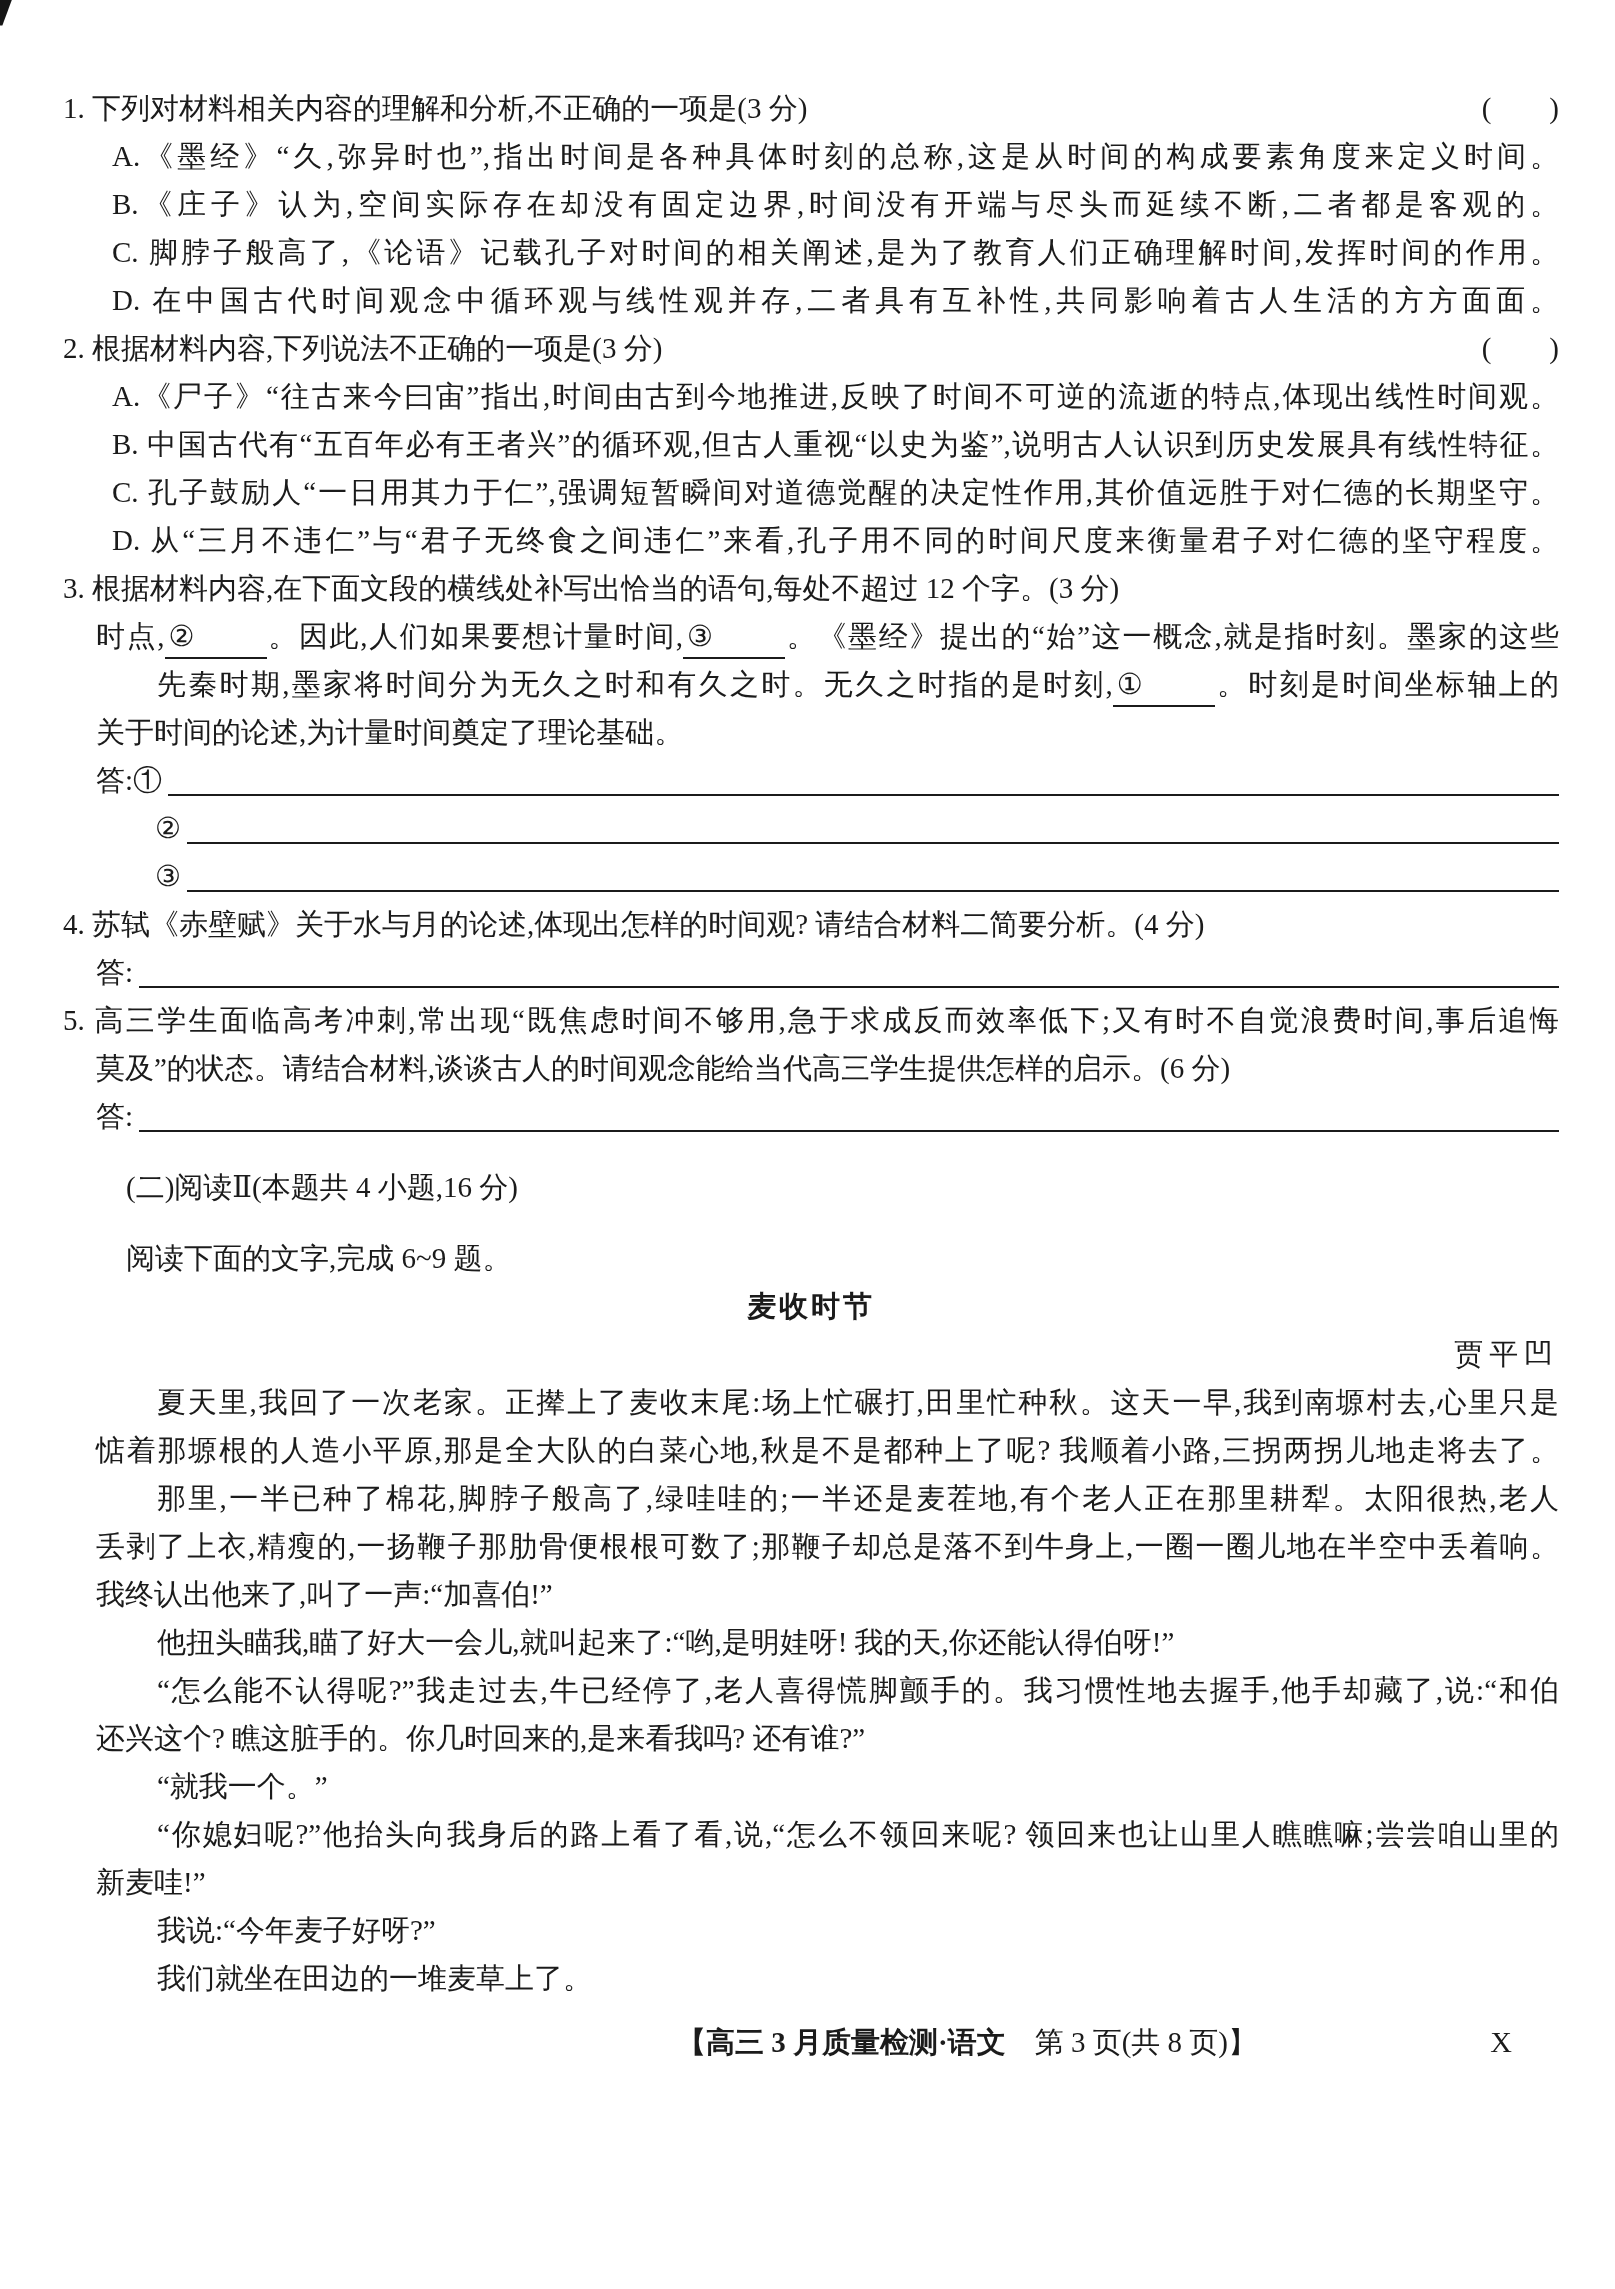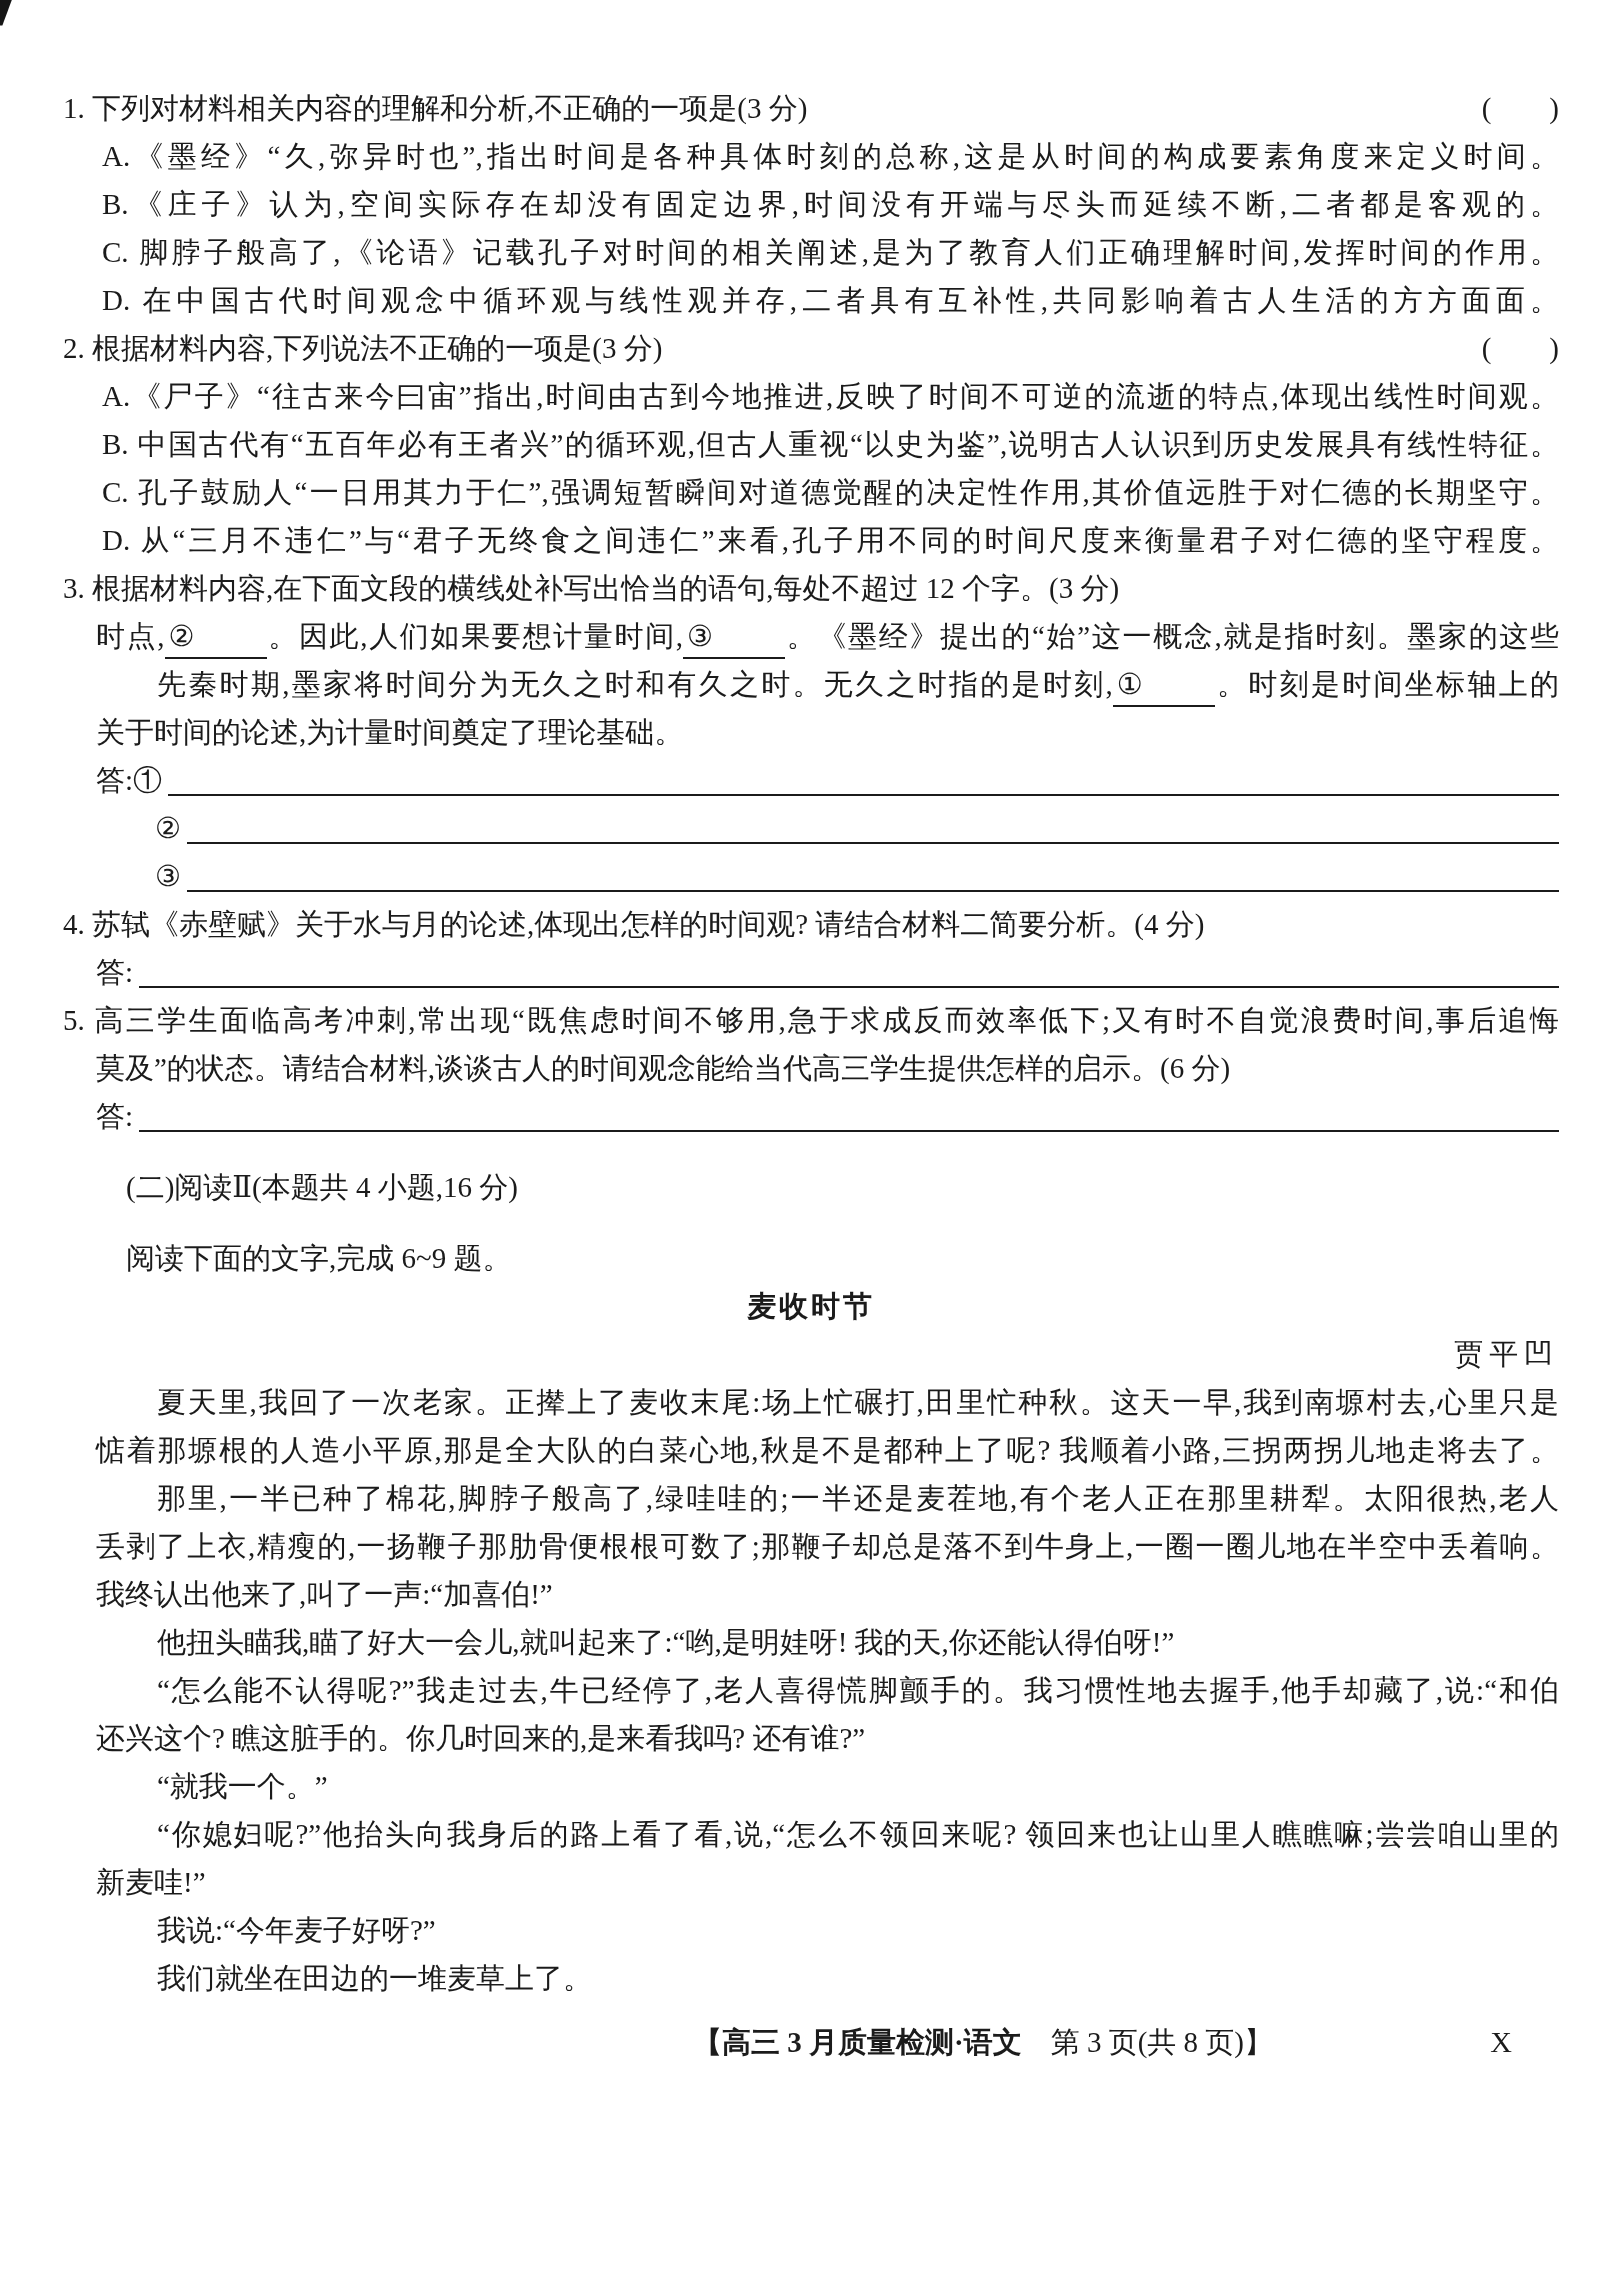--- a/index.html
+++ b/index.html
@@ -14,21 +14,21 @@
     overflow:hidden;
   }
   .sheet { position:absolute; inset:0; padding:84px 56px 0 63px; }
   .scan-mark {
     position:absolute; left:0; top:0; width:11.8px; height:25.5px;
     background:#161616;
     clip-path:polygon(0 0, 100% 0, 20% 100%, 0 100%);
   }
   .line { min-height:48px; line-height:48px; white-space:nowrap; }
   .fill { white-space:normal; text-align:justify; text-align-last:justify; }
-  .opt { margin-left:39px; }
+  .opt { margin-left:49px; }
   .hang { margin-left:33px; }
   .p-first { margin-left:33px; text-indent:61px; }
   .sec { margin-left:63px;margin-top:23px; }
   .sec-bold { margin-left:63px; font-weight:700; }
   .center-t { text-align:center; font-weight:700; letter-spacing:2.9px; }
   .center-a { text-align:right; letter-spacing:5.9px; }
   .q-line { display:flex; justify-content:space-between; }
   .q-line .bracket { white-space:nowrap; margin-left:19.6px; }
   .blank {
     display:inline-block; min-width:102px; text-align:center; text-indent:0;
@@ -36,21 +36,21 @@
   }
   .ans { display:flex; }
   .ans .ans-label { white-space:nowrap; }
   .ans .rule { flex:1; border-bottom:2px solid #1b1b1b; height:40px; margin-left:5.9px; }
   .ans-m34 .ans-label { margin-left:33px; }
   .ans-m94 .ans-label { margin-left:92px; }
   .footer-line {
     position:relative; margin-top:15.7px; height:48px; line-height:48px;
     text-align:center; white-space:nowrap;
   }
-  .footer-center { position:relative; left:172px; }
+  .footer-center { position:relative; left:156px; }
   .footer-title { font-weight:700; }
   .footer-corner { position:absolute; right:47px; top:0; font-size:30px; }
 </style>
 </head>
 <body>
 
 <div class="scan-mark"></div>
 
 <div class="sheet">
   <div id="doc-lines">

